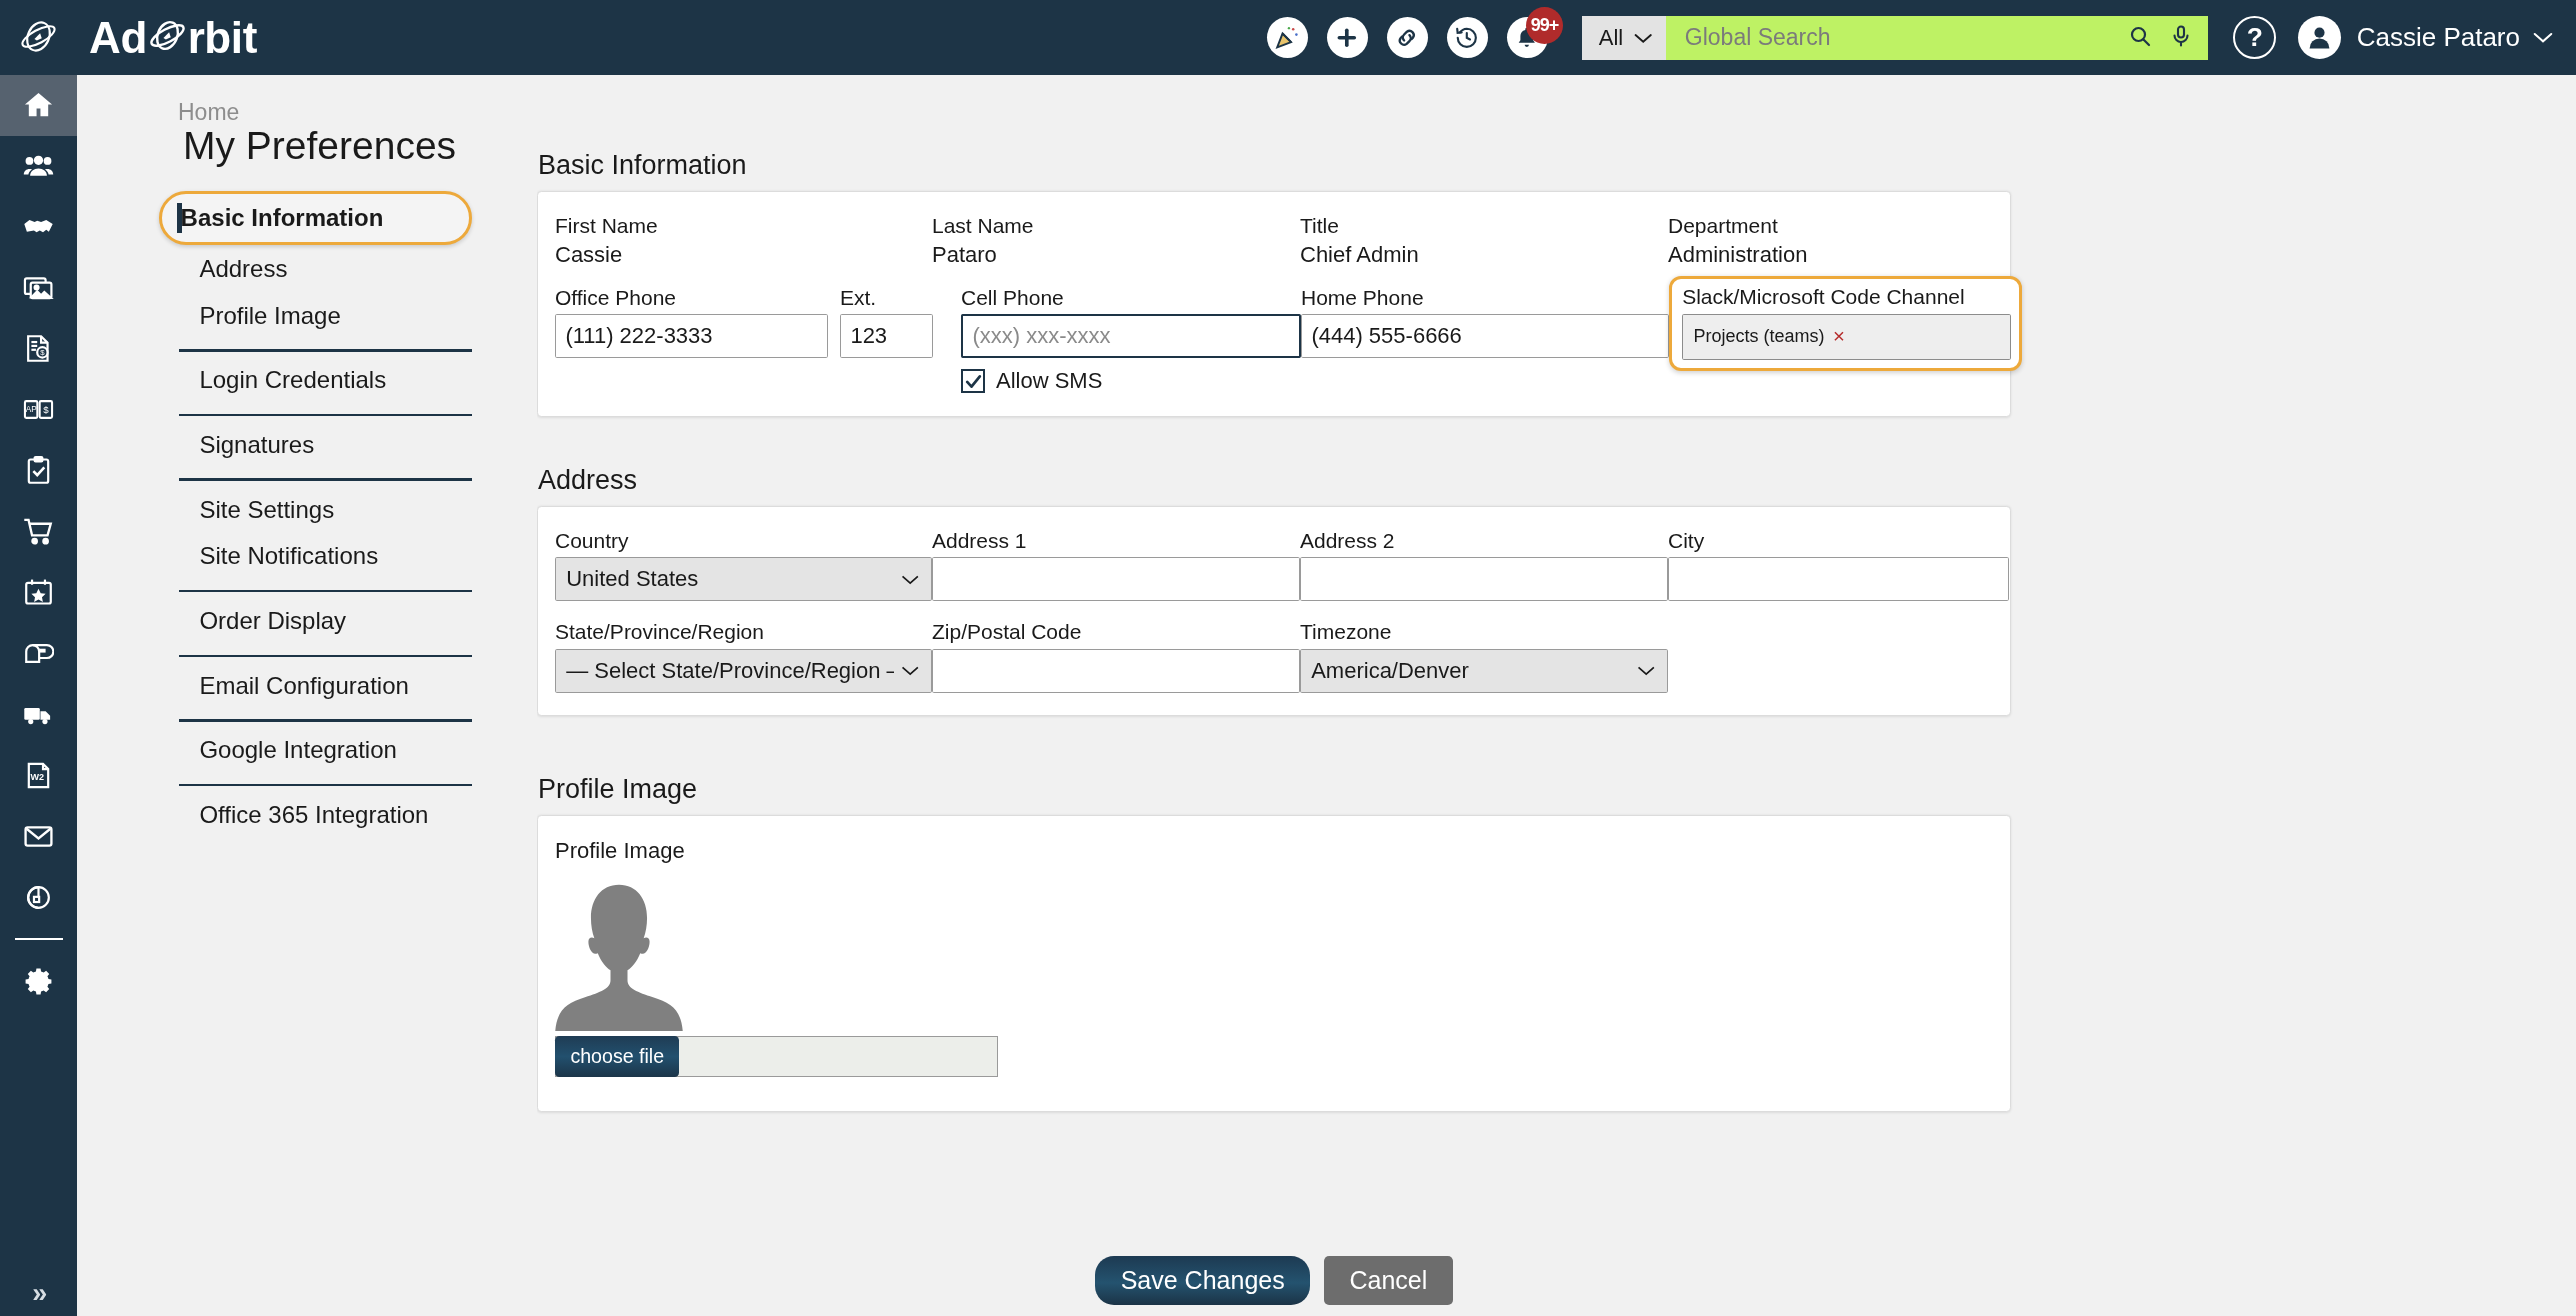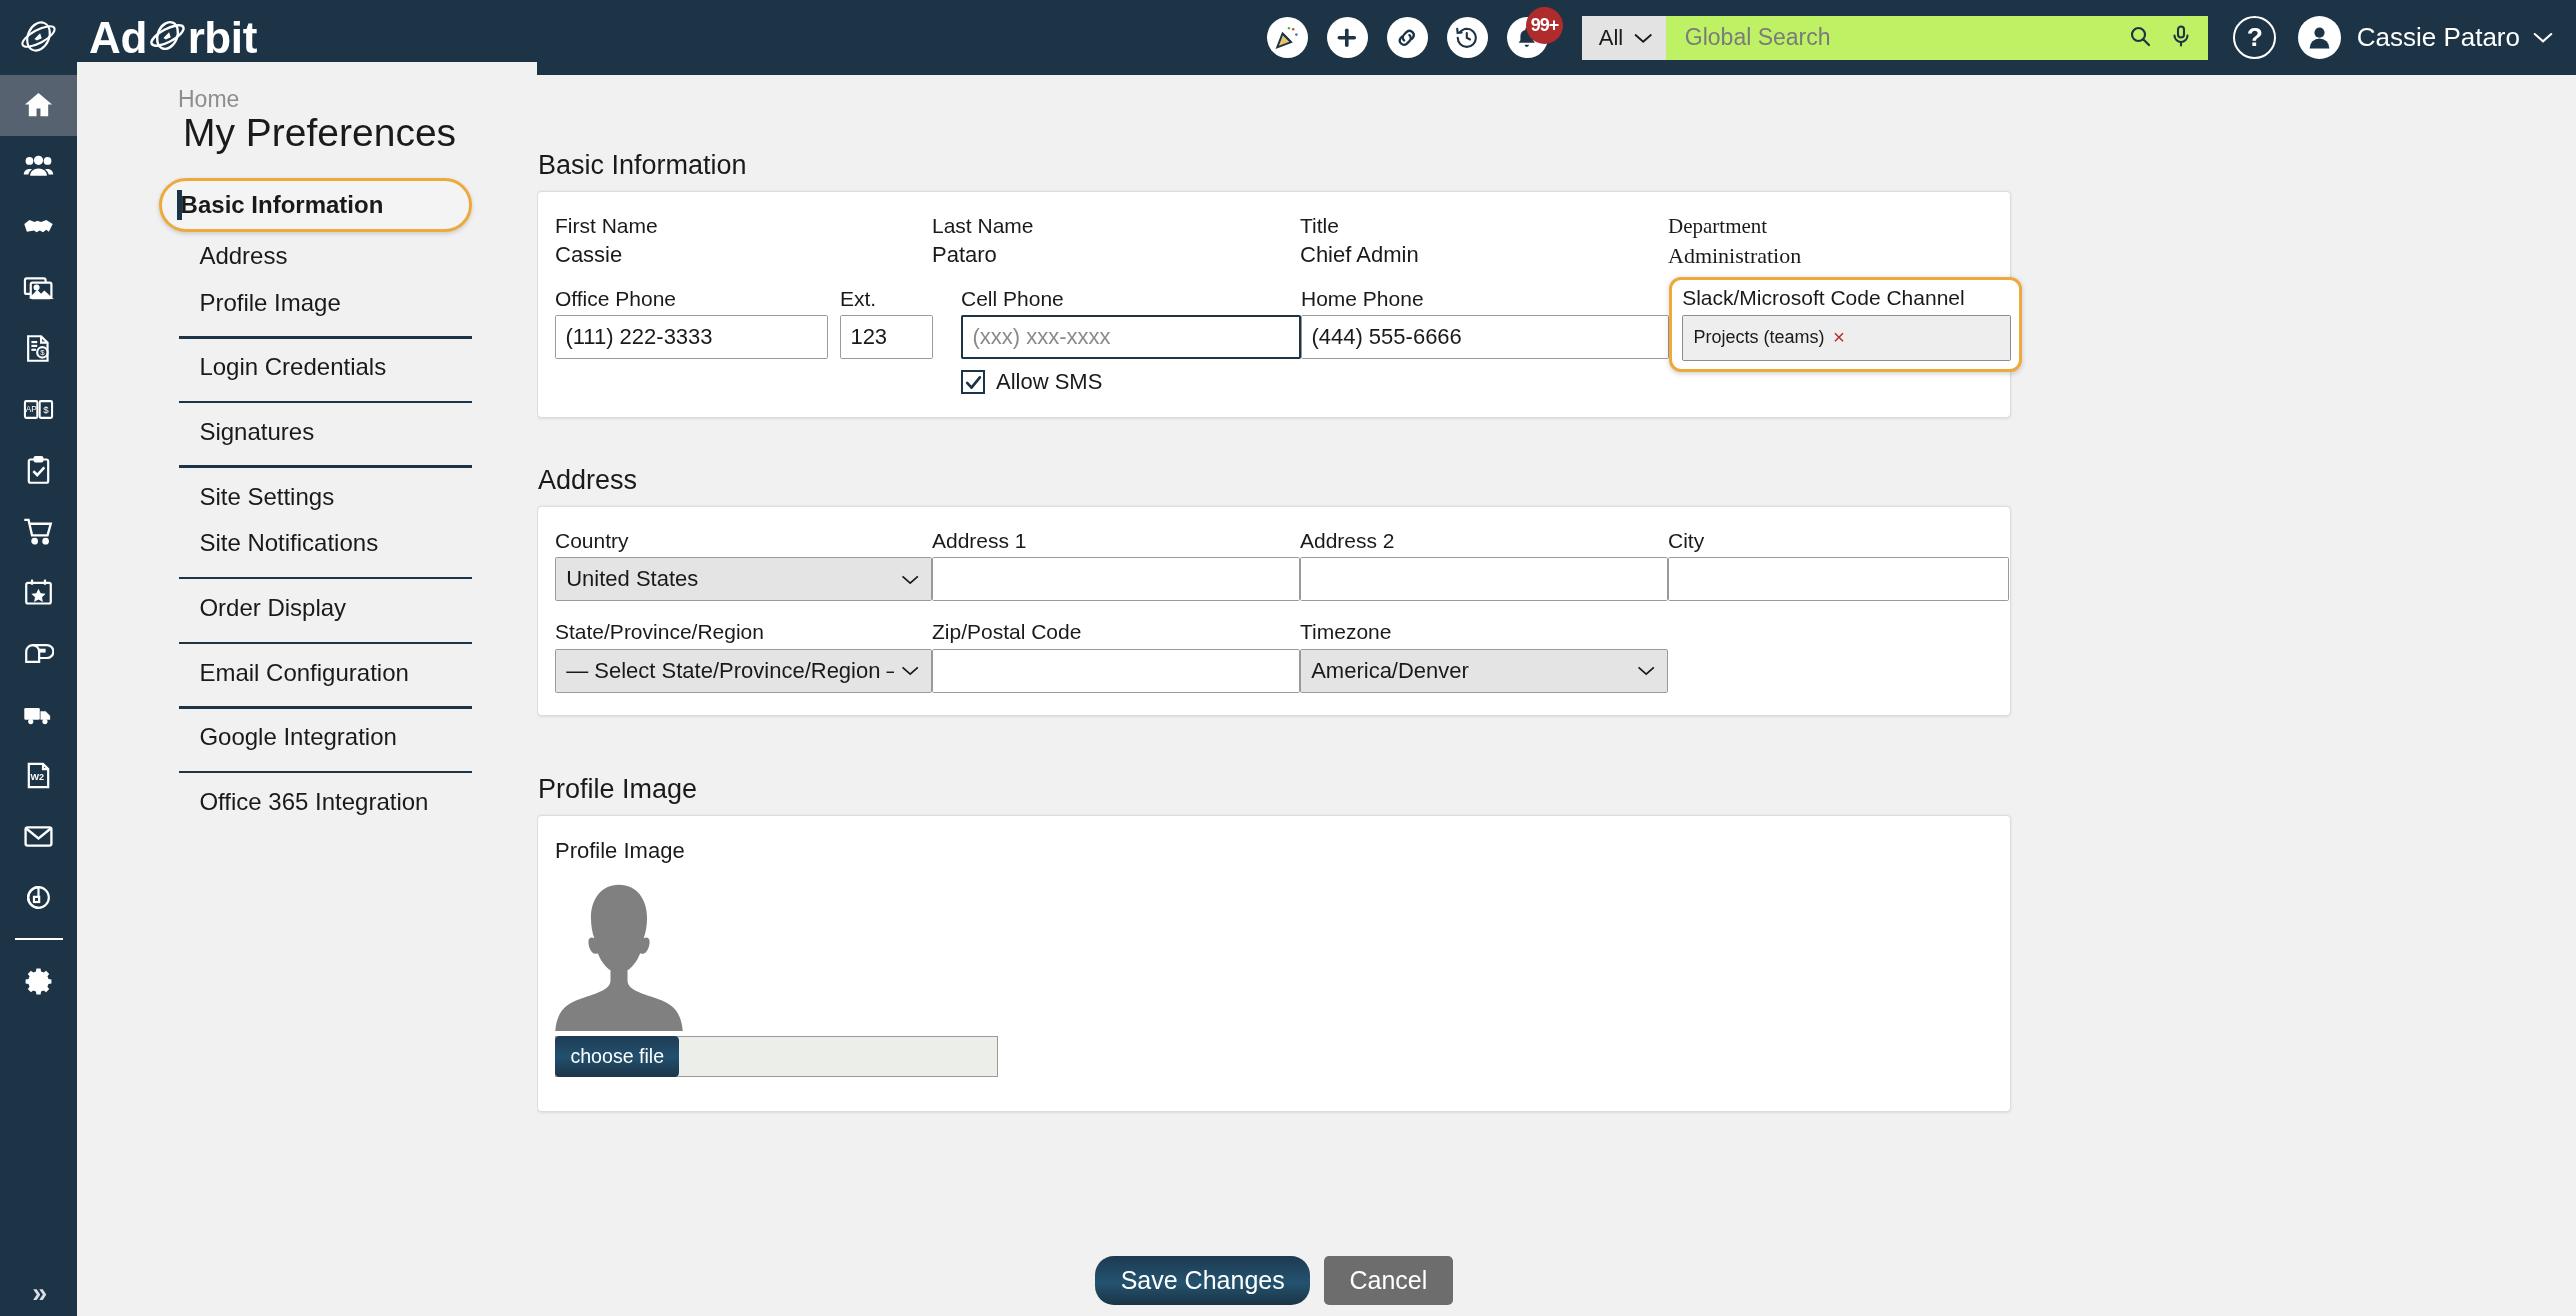--- a/index.html
+++ b/index.html
@@ -132,21 +132,21 @@
     color: #d6dde3;
     font-size: 27px;
     padding-bottom: 8.5px;
     font-weight: bold;
     letter-spacing: -2.6px;
   }
 
   
   .leftcol {
     position: absolute;
-    top: 62px; left: 77px;
+    top: 75px; left: 77px;
     width: 460px; height: 1051px;
     background: #f1f1f1;
   }
   .breadcrumb {
     position: absolute; left: 101px; top: 24px;
     color: #8d8d8d; font-size: 23px;
   }
   .page-title {
     position: absolute; left: 106px; top: 49px;
     color: #1a1a1a; font-size: 39px; font-weight: 400;
@@ -590,21 +590,21 @@
           <div class="val">Cassie</div>
         </div>
         <div class="fcol" style="width:368px;">
           <div class="lbl">Last Name</div>
           <div class="val">Pataro</div>
         </div>
         <div class="fcol" style="width:368px;">
           <div class="lbl">Title</div>
           <div class="val">Chief Admin</div>
         </div>
-        <div class="fcol" style="width:341px;font-family:Liberation Serif, serif;">
+        <div class="fcol" style="width:341px;">
           <div class="lbl">Department</div>
           <div class="val">Administration</div>
         </div>
       </div>
 
       <div class="frow" style="margin-top:14px;">
         <div class="fcol" style="width:273px;">
           <div class="lbl">Office Phone</div>
           <div class="inp">(111) 222-3333</div>
         </div>

